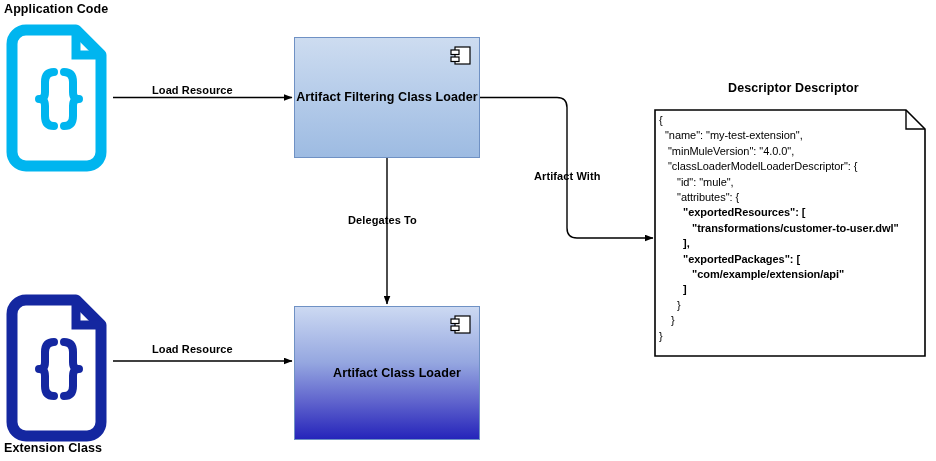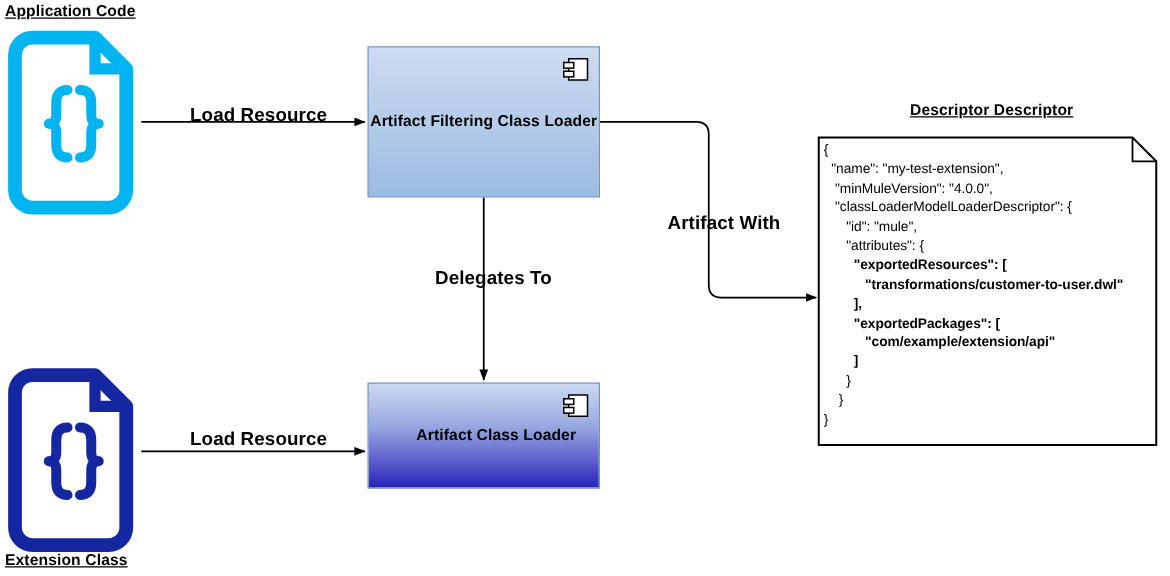--- a/index.html
+++ b/index.html
@@ -22,25 +22,24 @@
     width: 936px;
     height: 461px;
   }
   .node-label {
     position: absolute;
     font-size: 12.5px;
     font-weight: bold;
     color: #000000;
     white-space: nowrap;
     letter-spacing: 0.1px;
-    text-decoration: underline;
   }
   .edge-label {
     position: absolute;
-    font-size: 15px;
+    font-size: 11px;
     font-weight: bold;
     color: #000000;
     white-space: nowrap;
     letter-spacing: 0.1px;
   }
   .component-box {
     position: absolute;
     box-sizing: border-box;
     border: 1px solid #6f91c4;
     display: flex;
@@ -59,21 +58,21 @@
     left: 294px;
     top: 37px;
     width: 186px;
     height: 121px;
     background: linear-gradient(to bottom, #cddcf0 0%, #b7cdea 45%, #9dbbe2 100%);
   }
   #box-artifact {
     left: 294px;
     top: 306px;
     width: 186px;
-    height: 85px;
+    height: 134px;
     background: linear-gradient(to bottom, #ccd9f2 0%, #95a7e0 42%, #5f63cd 72%, #2524ba 100%);
     padding-left: 20px;
   }
   .uml-icon {
     position: absolute;
     right: 7px;
     top: 8px;
     width: 22px;
     height: 20px;
   }

